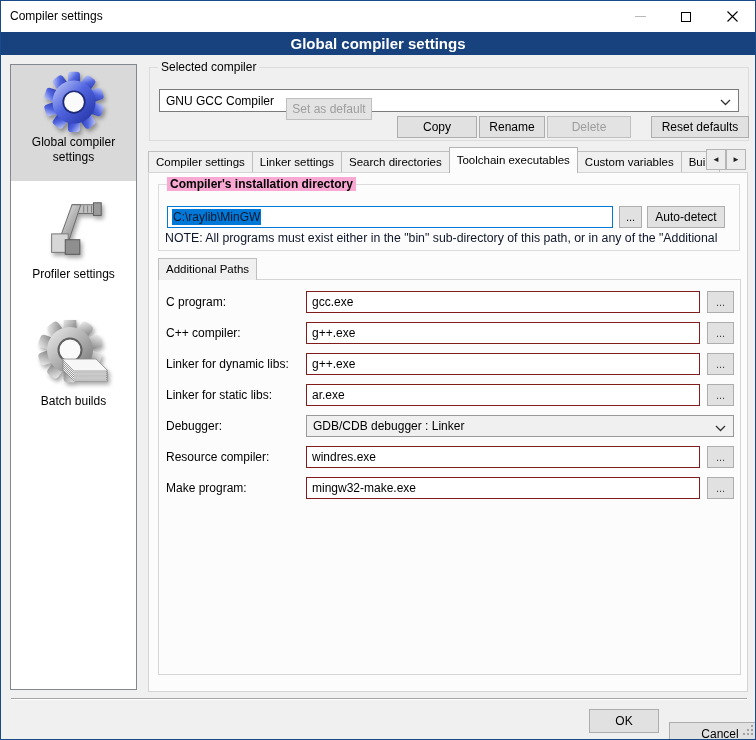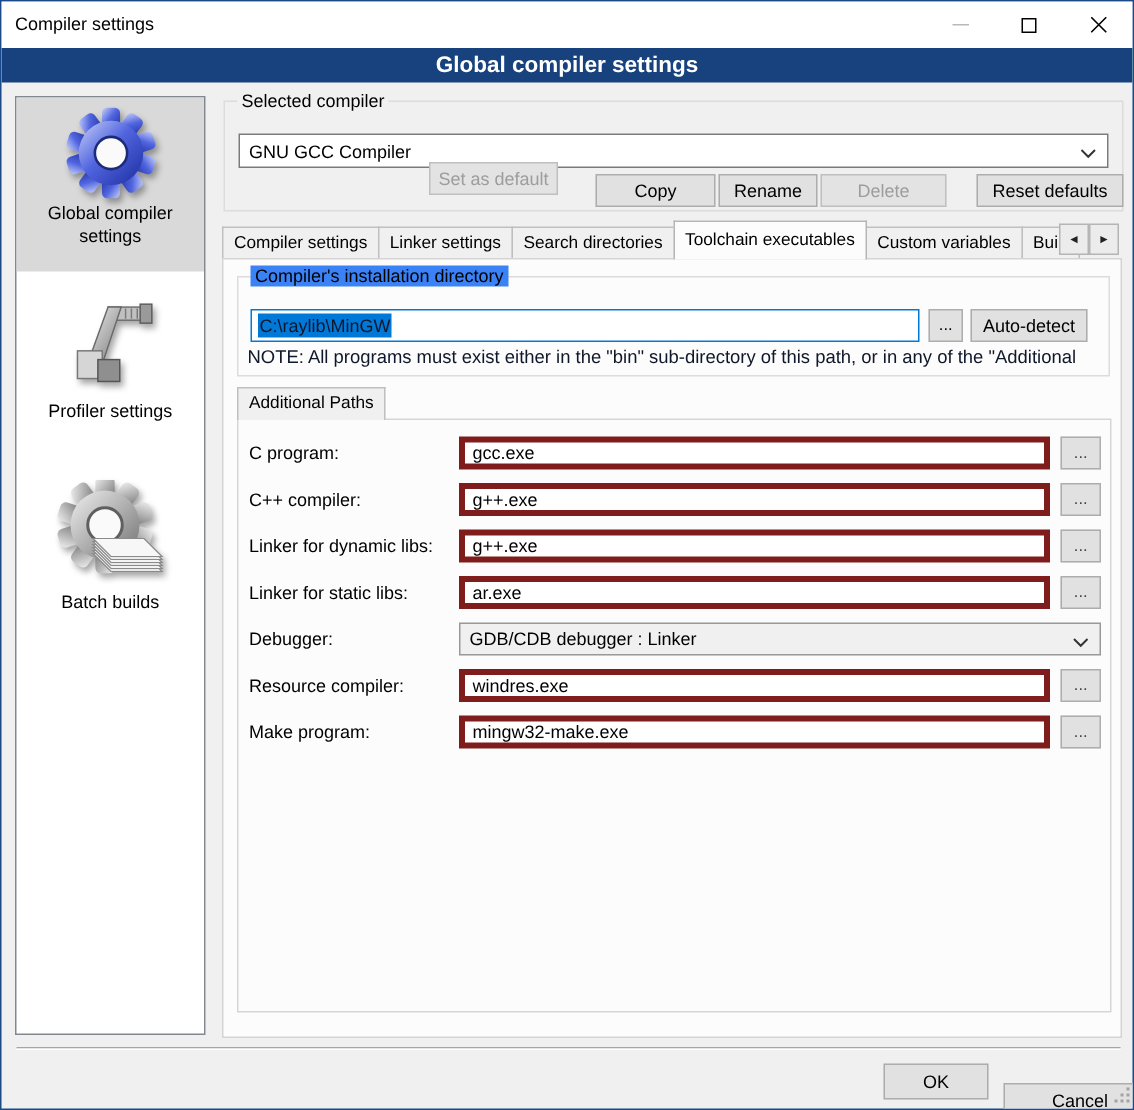--- a/index.html
+++ b/index.html
@@ -30,35 +30,35 @@
   .side-item .icn { filter:drop-shadow(2px 3px 2px rgba(0,0,0,.35)); }
   .si-profiler { margin-top:14px; }
   .si-batch { margin-top:34px; }
 
   
   .gbox { position:absolute; border:1px solid #dcdcdc; }
   .gbox-label { position:absolute; top:-8px; left:8px; padding:0 3px; font-size:12px; }
   .g1 { left:148px; top:66px; width:600px; height:74px; }
   .g1 .gbox-label { background:#f0f0f0; }
   .g2 { left:157px; top:183px; width:582px; height:67px; }
-  .g2 .gbox-label { background:#3b82f6; }
+  .g2 .gbox-label { background:#f9a8d4;font-weight:bold; }
 
   
   .btn { position:absolute; height:22px; background:#e1e1e1; border:1px solid #adadad;
          font-family:"Liberation Sans",sans-serif; font-size:12px; color:#000; text-align:center; cursor:pointer; }
   .btn.disabled { border-color:#bfbfbf; color:#9d9d9d; background:#e3e3e3; cursor:default; }
   .combo { position:absolute; height:23px; background:#fff; border:1px solid #7a7a7a;
            display:flex; align-items:center; padding:0 22px 0 6px; cursor:default; }
   .combo.gray { background:#f0f0f0; border-color:#999; }
   .combo .chev { position:absolute; right:7px; top:9px; }
   .textbox { position:absolute; height:22px; background:#fff; border:1px solid #7a7a7a;
              display:flex; align-items:center; padding:0 4px; overflow:hidden; }
   .textbox.focused { border:1px solid #0078d7; }
   .sel-text { background:#0078d7; color:#0f172a; padding:1px 1px; white-space:nowrap; }
-  input.tb { position:absolute; height:22px; background:#fff; border:4px solid #7f1d1d;
+  input.tb { position:absolute; height:22px; background:#fff; border:1px solid #7f1d1d;
              font-family:"Liberation Sans",sans-serif; font-size:12px; padding:0 5px; }
   .note { position:absolute; left:164px; top:230px; width:578px; color:#0f172a; font-size:12.3px;
           white-space:nowrap; overflow:hidden; }
 
   
   .tabs { position:absolute; left:147px; top:146px; height:26px; display:flex; align-items:flex-end; }
   .tab { height:22px; line-height:21px; padding:0 7px; font-size:11.5px; background:#f0f0f0;
          border:1px solid #bfbfbf; border-bottom:none; margin-right:-1px; white-space:nowrap; cursor:pointer; }
   .tab.active { height:26px; line-height:25px; background:#fcfcfc; border-color:#b5b5b5; z-index:5; position:relative; }
   .tab.tab-clipped { width:39px; overflow:hidden; }
@@ -194,21 +194,21 @@
 
   <div class="gbox g1">
     <span class="gbox-label">Selected compiler</span>
   </div>
   <div class="combo" style="left:158px; top:88px; width:580px;">
     <span>GNU GCC Compiler</span>
     <svg class="chev" width="11" height="7" viewBox="0 0 11 7">
       <polyline points="1,1 5.5,5.5 10,1" fill="none" stroke="#333" stroke-width="1.3"></polyline>
     </svg>
   </div>
-  <button class="btn disabled" style="left:285px; top:107px; width:86px;">Set as default</button>
+  <button class="btn disabled" style="left:285px; top:97px; width:86px;">Set as default</button>
   <button class="btn" style="left:396px; top:115px; width:80px;">Copy</button>
   <button class="btn" style="left:478px; top:115px; width:66px;">Rename</button>
   <button class="btn disabled" style="left:546px; top:115px; width:84px;">Delete</button>
   <button class="btn" style="left:650px; top:115px; width:98px;">Reset defaults</button>
 
   <div class="tabs">
     <div class="tab">Compiler settings</div>
     <div class="tab">Linker settings</div>
     <div class="tab">Search directories</div>
     <div class="tab active">Toolchain executables</div>

